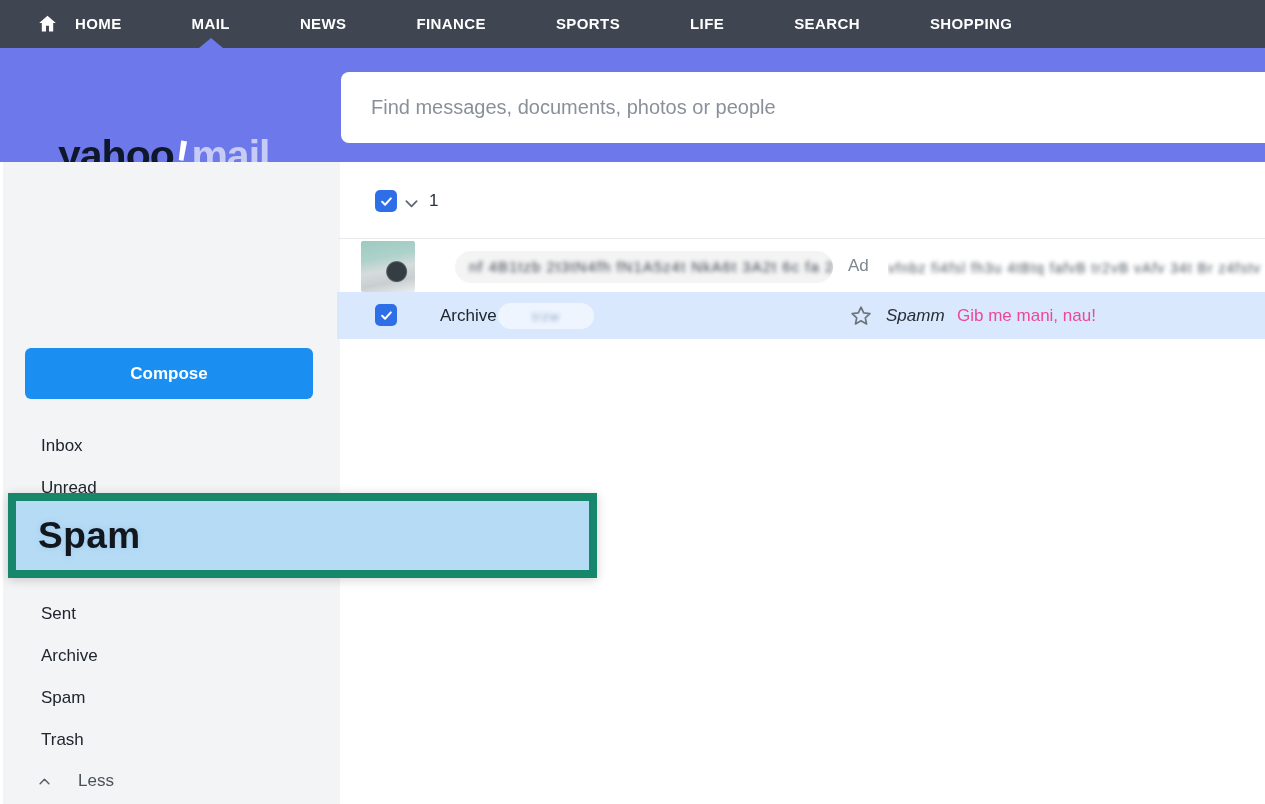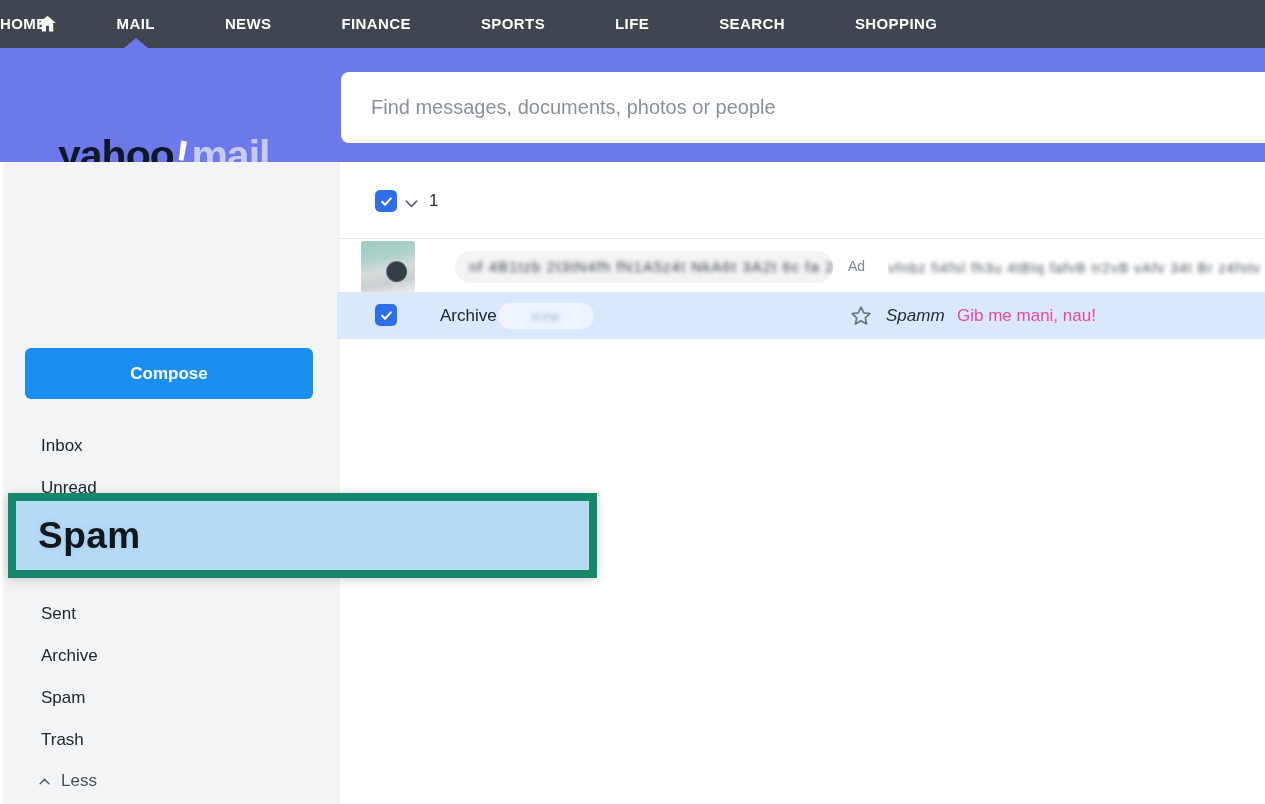--- a/index.html
+++ b/index.html
@@ -6,21 +6,21 @@
   html,body { width:1265px; height:804px; }
   body {
     position:relative; overflow:hidden; background:#ffffff;
     font-family:"Liberation Sans", sans-serif;
   }
 
   
   .topnav {
     position:absolute; top:0; left:0; width:1265px; height:48px;
     background:#3f4651; display:flex; align-items:center;
-    gap:70px; z-index:5;
+    padding-left:75px; gap:70px; z-index:5;
   }
   .home-icon { position:absolute; left:37px; top:13px; width:21px; height:21px; }
   .nav-item {
     color:#ffffff; font-weight:700; font-size:15px; letter-spacing:.4px;
     line-height:48px; position:relative; white-space:nowrap; cursor:pointer;
   }
   .nav-caret {
     position:absolute; bottom:0; left:50%; transform:translateX(-50%);
     width:0; height:0;
     border-left:12px solid transparent; border-right:12px solid transparent;
@@ -50,21 +50,21 @@
     display:flex; align-items:center; justify-content:center;
     font-family:"Liberation Sans", sans-serif;
   }
   .folder-list { position:absolute; left:38px; top:263px; list-style:none; }
   .folder-list li {
     height:42px; line-height:42px; font-size:17px; color:#20262e;
     cursor:pointer; white-space:nowrap;
   }
   .less-row {
     position:absolute; left:34px; top:598px; height:42px;
-    display:flex; align-items:center; gap:9px; cursor:pointer;
+    display:flex; align-items:center; gap:26px; cursor:pointer;
     color:#4a5158; font-size:17px;
   }
 
   
   .checkbox {
     position:absolute; width:22px; height:22px; background:#2e6fe8;
     border-radius:5px; cursor:pointer; display:flex; align-items:center; justify-content:center;
   }
   .cb-toolbar { left:375px; top:190px; }
   .cb-email   { left:375px; top:304px; }
@@ -78,21 +78,21 @@
     background:
       radial-gradient(circle at 66% 60%, #343d42 0 9px, #57626a 10px, rgba(0,0,0,0) 11px),
       linear-gradient(168deg, #9ccac1 0%, #aed2cb 34%, #d6dcdb 55%, #c9ced0 76%, #ebeded 100%);
   }
   .ad-title-pill {
     position:absolute; left:117px; top:12px; width:378px; height:32px;
     background:#f4f4f5; border-radius:16px; overflow:hidden;
     line-height:32px; padding:0 14px; white-space:nowrap;
   }
   .blur-text { filter:blur(2.2px); color:#3c434c; font-size:15px; letter-spacing:1px; }
-  .ad-badge { position:absolute; left:510px; top:13px; font-size:14px; color:#7d8691; line-height:28px; }
+  .ad-badge { position:absolute; left:510px; top:13px; font-size:17px; color:#7d8691; line-height:28px; }
   .ad-tail { position:absolute; left:550px; top:16px; width:377px; height:26px; overflow:hidden; line-height:26px; white-space:nowrap; }
   .ad-tail .blur-text { color:#4c545e; font-size:14px; }
 
   .email-row { position:absolute; left:337px; top:292px; width:928px; height:47px; background:#d9e8fc; cursor:pointer; }
   .email-sender  { position:absolute; left:440px; top:292px; line-height:47px; font-size:17px; color:#20262e; }
   .email-badge-pill {
     position:absolute; left:498px; top:303px; width:96px; height:26px;
     background:rgba(255,255,255,.55); border-radius:13px; overflow:hidden;
     line-height:26px; text-align:center; white-space:nowrap;
   }

